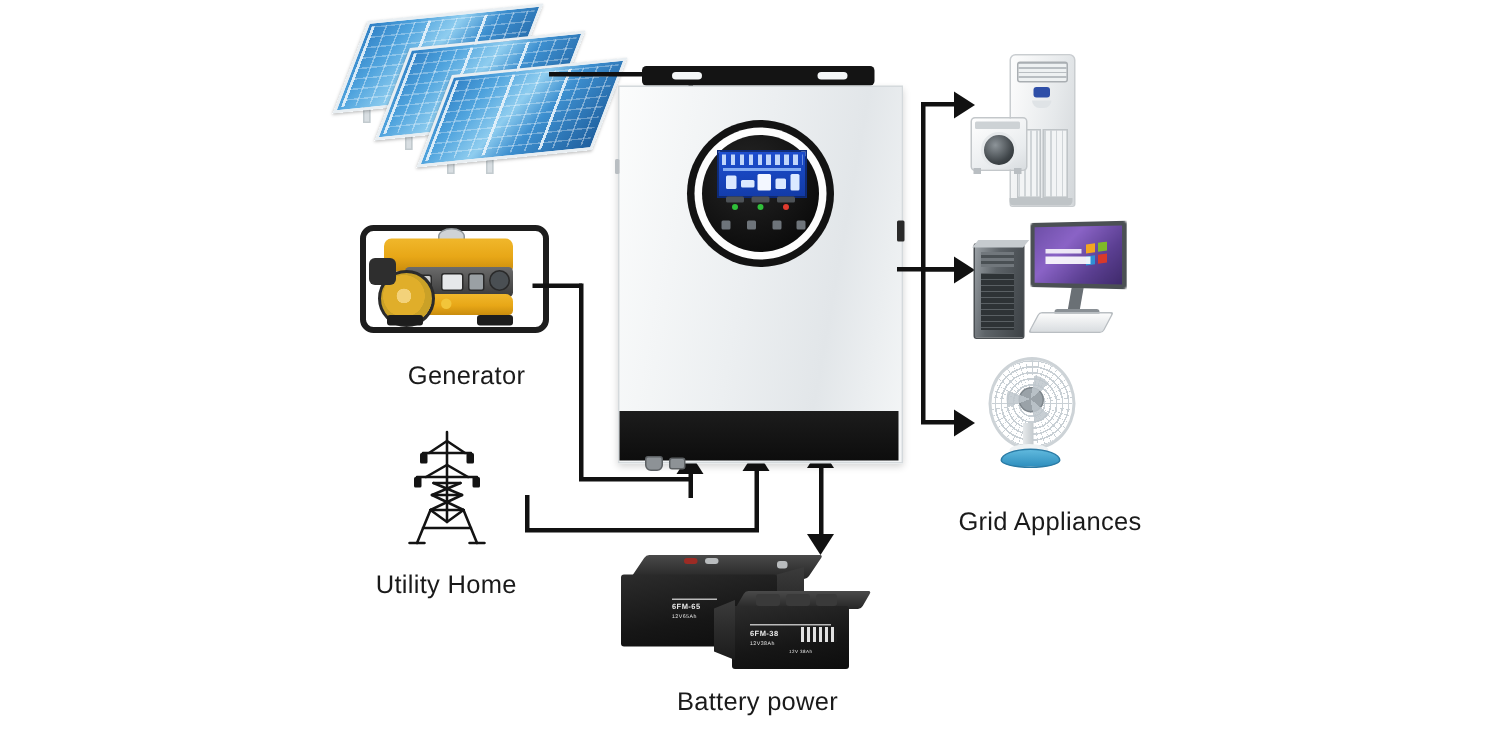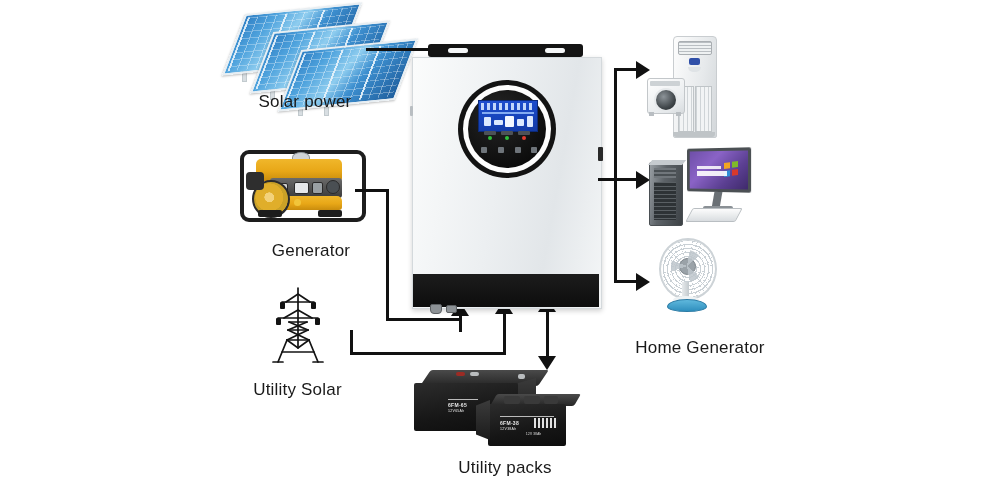--- a/index.html
+++ b/index.html
@@ -121,21 +121,20 @@
     <div class="panel" style="left:8px;top:4px;"></div>
 
     <div class="leg" style="left:42px;top:72px;width:3px;height:22px;"></div>
     <div class="leg" style="left:68px;top:70px;width:3px;height:24px;"></div>
     <div class="panel" style="left:36px;top:22px;"></div>
 
     <div class="leg" style="left:70px;top:90px;width:3px;height:20px;"></div>
     <div class="leg" style="left:96px;top:88px;width:3px;height:22px;"></div>
     <div class="panel" style="left:64px;top:40px;"></div>
   </div>
-  <div class="label" style="left:180px;top:92px;width:250px;">Solar power</div>
 
   <div class="abs" style="left:236px;top:146px;width:130px;height:90px;">
     <div class="gen-frame" style="left:4px;top:4px;width:118px;height:64px;"></div>
     <div class="gen-cap" style="left:56px;top:6px;width:16px;height:9px;"></div>
     <div class="gen-body" style="left:20px;top:13px;width:86px;height:22px;"></div>
     <div class="gen-panel" style="left:34px;top:32px;width:72px;height:20px;"></div>
     <div class="gen-dial" style="left:40px;top:37px;width:10px;height:8px;"></div>
     <div class="gen-dial" style="left:58px;top:36px;width:13px;height:10px;background:#e6e8ea;"></div>
     <div class="gen-dial" style="left:76px;top:36px;width:9px;height:10px;background:#9aa0a4;"></div>
     <div class="gen-dial" style="left:90px;top:34px;width:12px;height:12px;border-radius:50%;background:#4a4f53;"></div>
@@ -167,21 +166,21 @@
         <path d="M25 76 L35 76 M65 76 L75 76"></path>
       </g>
       <g fill="#131313">
         <rect x="32" y="16" width="5" height="7" rx="1"></rect>
         <rect x="63" y="16" width="5" height="7" rx="1"></rect>
         <rect x="28" y="32" width="5" height="7" rx="1"></rect>
         <rect x="67" y="32" width="5" height="7" rx="1"></rect>
       </g>
     </svg>
   </div>
-  <div class="label" style="left:185px;top:380px;width:225px;">Utility Solar</div>
+  <div class="label" style="left:185px;top:380px;width:225px;">Utility Home</div>
 
   <div class="wire h" style="left:366px;top:48px;width:96px;"></div>
 
   <div class="wire h" style="left:355px;top:189px;width:33px;"></div>
 
   <div class="wire v" style="left:459px;top:48px;height:284px;"></div>
   <div class="wire v" style="left:386px;top:189px;height:131px;"></div>
   <div class="wire h" style="left:386px;top:318px;width:75px;"></div>
   <div class="arrow up" style="left:451px;top:302px;"></div>
 
@@ -259,21 +258,21 @@
       <div class="bat-side" style="left:62px;top:34px;width:14px;height:40px;
             clip-path:polygon(0 14%,100% 0,100% 100%,0 86%);"></div>
       <div class="bat-bar" style="left:86px;top:50px;width:54px;height:1px;"></div>
       <div class="bat-txt" style="left:86px;top:54px;font-size:5px;font-weight:bold;">6FM-38</div>
       <div class="bat-txt" style="left:86px;top:61px;font-size:3.5px;">12V38Ah</div>
       <div class="abs" style="left:120px;top:52px;width:24px;height:10px;
             background:repeating-linear-gradient(to right,#e2e2e2 0 2px,#1b1b1b 2px 4px);"></div>
       <div class="bat-txt" style="left:112px;top:66px;font-size:3px;">12V 38Ah</div>
     </div>
   </div>
-  <div class="label" style="left:390px;top:458px;width:230px;">Utility packs</div>
+  <div class="label" style="left:390px;top:458px;width:230px;">Battery power</div>
 
   <div class="wire h" style="left:598px;top:178px;width:38px;"></div>
   <div class="wire v" style="left:614px;top:68px;height:214px;"></div>
   <div class="wire h" style="left:614px;top:68px;width:24px;"></div>
   <div class="wire h" style="left:614px;top:178px;width:24px;"></div>
   <div class="wire h" style="left:614px;top:280px;height:3px;width:24px;"></div>
   <div class="arrow right" style="left:636px;top:61px;"></div>
   <div class="arrow right" style="left:636px;top:171px;"></div>
   <div class="arrow right" style="left:636px;top:273px;"></div>
 
@@ -327,15 +326,15 @@
     <div class="fan-hub" style="left:34px;top:22px;width:15px;height:15px;"></div>
     <div class="abs" style="left:26px;top:14px;width:32px;height:32px;border-radius:50%;
          background:conic-gradient(from 10deg,rgba(190,198,204,.85) 0 40deg,transparent 40deg 120deg,
          rgba(190,198,204,.85) 120deg 160deg,transparent 160deg 240deg,
          rgba(190,198,204,.85) 240deg 280deg,transparent 280deg 360deg);"></div>
     <div class="fan-neck" style="left:37px;top:46px;width:7px;height:18px;"></div>
     <div class="fan-basetop" style="left:28px;top:60px;width:26px;height:8px;"></div>
     <div class="fan-base" style="left:22px;top:63px;width:38px;height:11px;"></div>
   </div>
 
-  <div class="label" style="left:580px;top:338px;width:240px;">Home Generator</div>
+  <div class="label" style="left:580px;top:338px;width:240px;">Grid Appliances</div>
 
 </div>
 
 </body></html>

